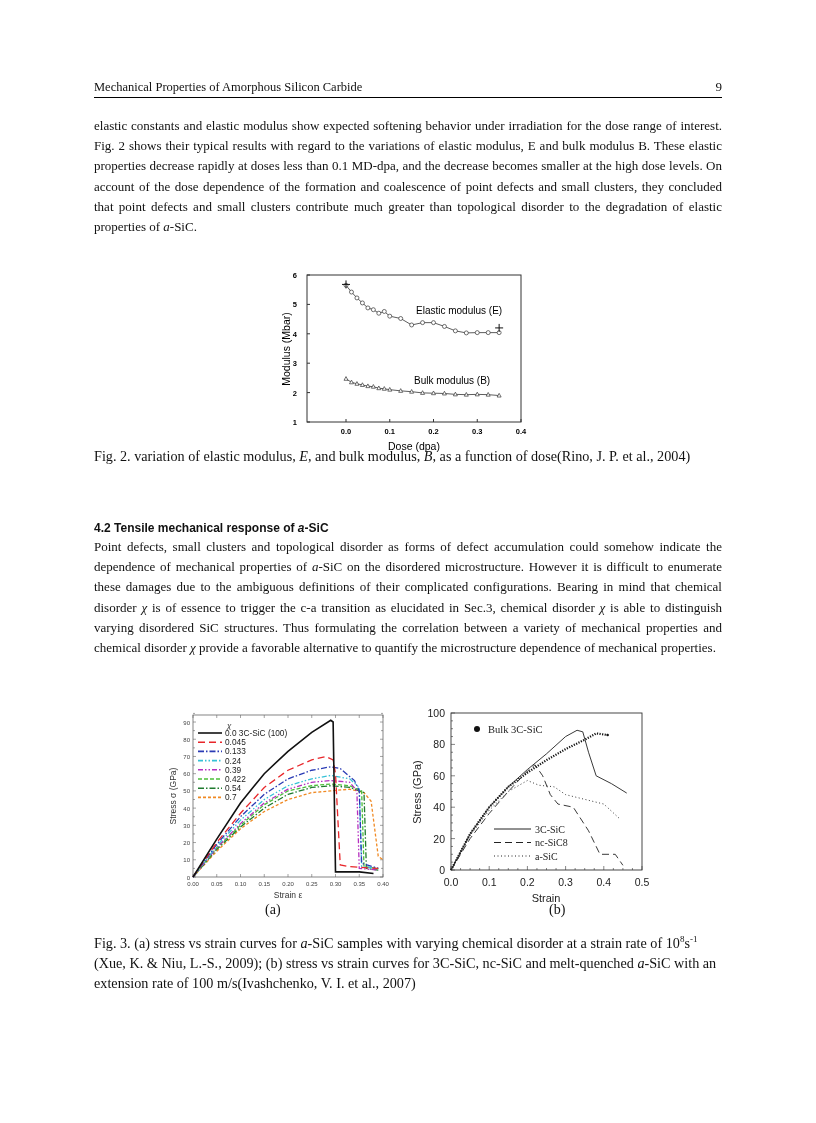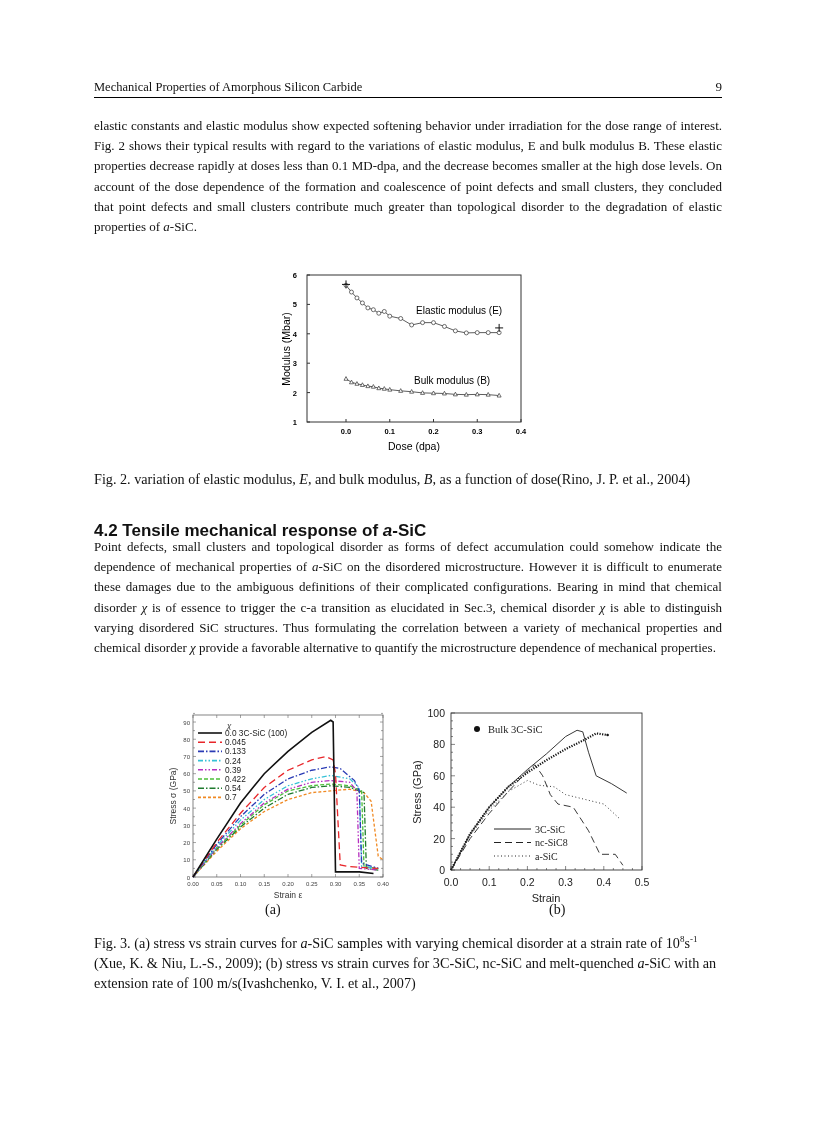--- a/index.html
+++ b/index.html
@@ -16,21 +16,21 @@
     font-family: "Liberation Serif", serif; font-size: 13px; line-height: 20.2px;
     text-align: justify; margin: 0;
   }
   .para i { font-style: italic; }
   .caption {
     position: absolute; left: 94px; width: 628px;
     font-family: "Liberation Serif", serif; font-size: 14.2px; line-height: 20px; margin: 0;
   }
   .section-head {
     position: absolute; left: 94px; top: 521px;
-    font-family: "Liberation Sans", sans-serif; font-weight: bold; font-size: 17px;
+    font-family: "Liberation Sans", sans-serif; font-weight: bold; font-size: 12px;
   }
   svg text { font-family: "Liberation Sans", sans-serif; }
   .serif { font-family: "Liberation Serif", serif; }
   .sublabel { position: absolute; font-family: "Liberation Serif", serif; font-size: 14px; }
 </style>
 </head>
 <body>
 
 <div class="running-head">
   <span class="title">Mechanical Properties of Amorphous Silicon Carbide</span>
@@ -104,21 +104,21 @@
     <polygon points="466.3125,392.458 464.3125,396.158 468.3125,396.158" fill="#fff" stroke="#333" stroke-width="0.7"></polygon>
     <polygon points="477.25,392.16400000000004 475.25,395.86400000000003 479.25,395.86400000000003" fill="#fff" stroke="#333" stroke-width="0.7"></polygon>
     <polygon points="488.1875,392.458 486.1875,396.158 490.1875,396.158" fill="#fff" stroke="#333" stroke-width="0.7"></polygon>
     <polygon points="499.125,393.34000000000003 497.125,397.04 501.125,397.04" fill="#fff" stroke="#333" stroke-width="0.7"></polygon>
     <path d="M342,284.408 H350 M346,280.408 V288.408" stroke="#111" stroke-width="1"></path>
     <path d="M495.125,327.92 H503.125 M499.125,323.92 V331.92" stroke="#111" stroke-width="1"></path>
     <text x="416" y="314" font-size="10">Elastic modulus (E)</text>
     <text x="414" y="384" font-size="10">Bulk modulus (B)</text>
   </svg>
 
-<p class="caption" style="top:469px;"><span>Fig. 2. variation of elastic modulus, </span><i>E</i><span>, and bulk modulus, </span><i>B</i><span>, as a function of dose(Rino, J. P. et al., 2004)</span></p>
+<p class="caption" style="top:446px;"><span>Fig. 2. variation of elastic modulus, </span><i>E</i><span>, and bulk modulus, </span><i>B</i><span>, as a function of dose(Rino, J. P. et al., 2004)</span></p>
 
 <div class="section-head"><span>4.2 Tensile mechanical response of </span><i>a</i><span>-SiC</span></div>
 
 <p class="para" style="top:537px;"><span>Point defects, small clusters and topological disorder as forms of defect accumulation could somehow indicate the dependence of mechanical properties of </span><i>a</i><span>-SiC on the disordered microstructure. However it is difficult to enumerate these damages due to the ambiguous definitions of their complicated configurations. Bearing in mind that chemical disorder </span><i>χ</i><span> is of essence to trigger the c-a transition as elucidated in Sec.3, chemical disorder </span><i>χ</i><span> is able to distinguish varying disordered SiC structures. Thus formulating the correlation between a variety of mechanical properties and chemical disorder </span><i>χ</i><span> provide a favorable alternative to quantify the microstructure dependence of mechanical properties.</span></p>
 
 <svg style="position:absolute;left:0;top:0;" width="816" height="1123" viewBox="0 0 816 1123" id="fig3asvg">
     <rect x="193" y="715" width="190" height="162" fill="none" stroke="#666" stroke-width="0.8"></rect>
     <line x1="193" y1="877" x2="196" y2="877" stroke="#666" stroke-width="0.6"></line>
     <line x1="383" y1="877" x2="380" y2="877" stroke="#666" stroke-width="0.6"></line>
     <line x1="193" y1="868.39" x2="195" y2="868.39" stroke="#666" stroke-width="0.6"></line>

